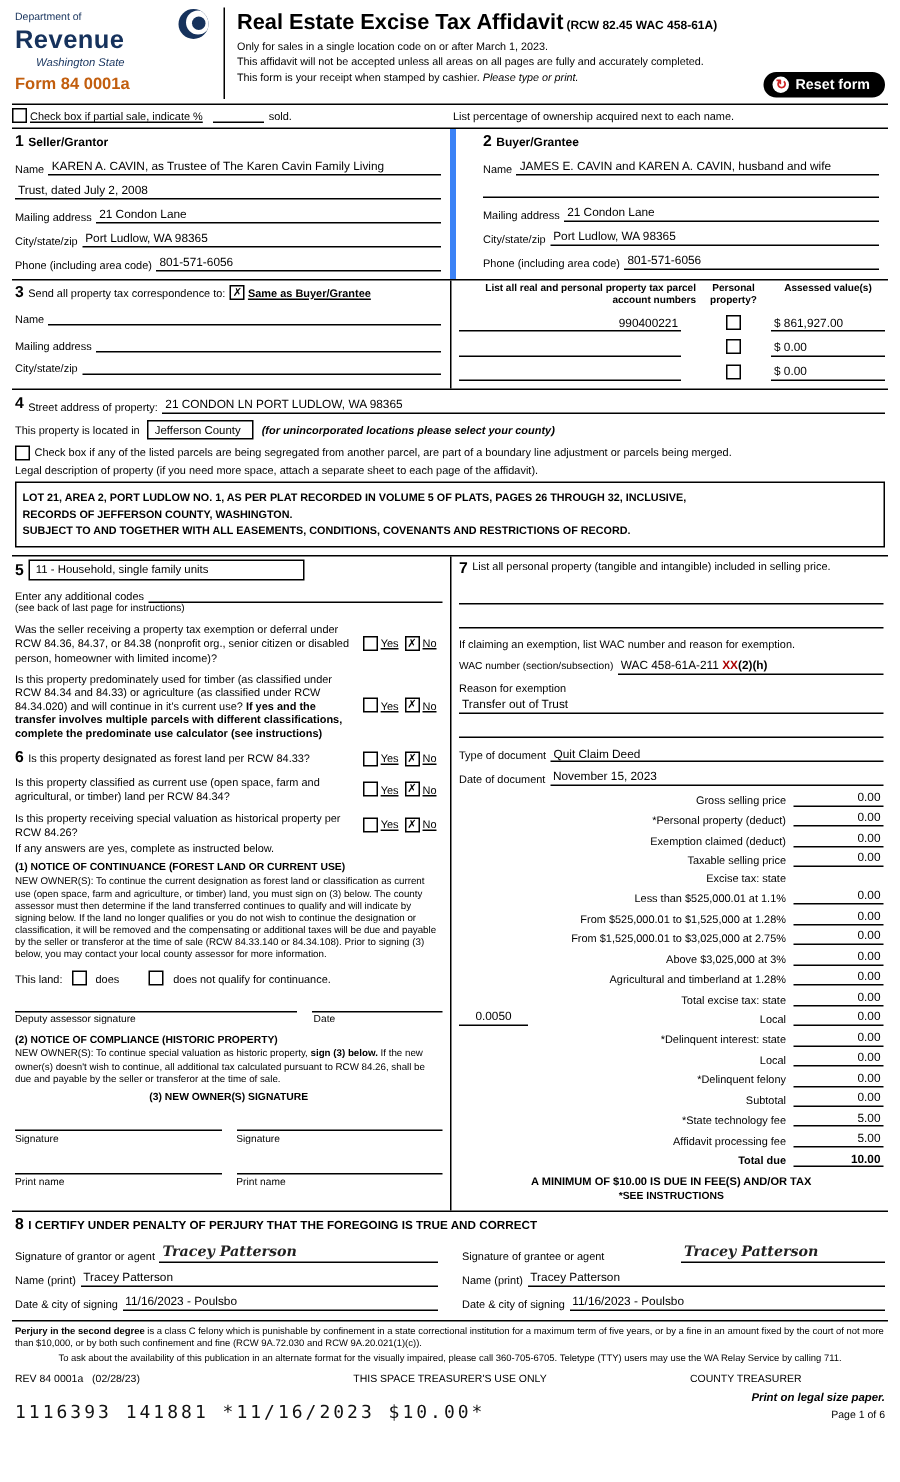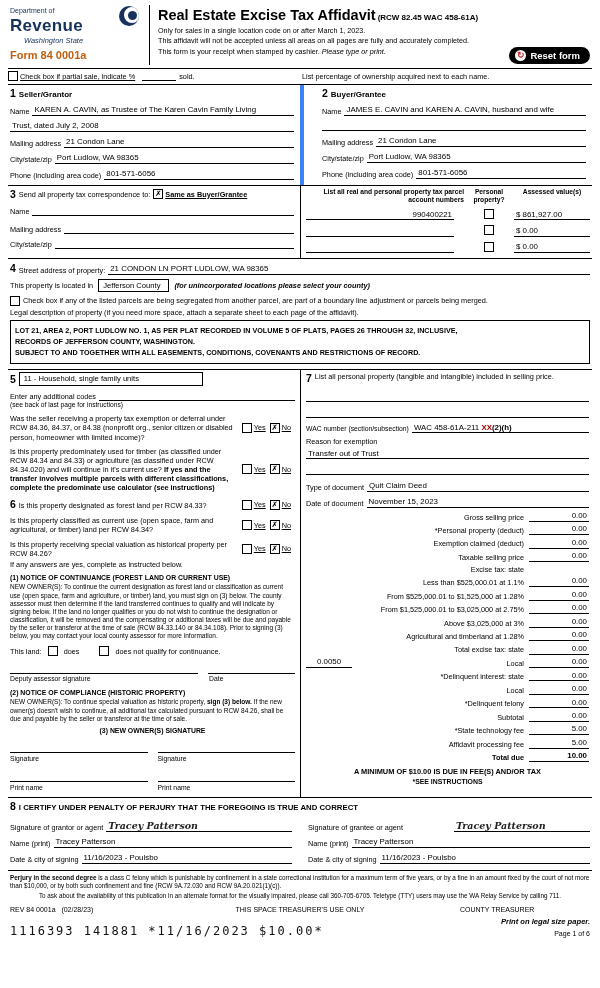--- a/index.html
+++ b/index.html
@@ -361,20 +361,21 @@
       <div style="display:flex;">
         <span class="secnum">7</span>
         <span>List all personal property (tangible and intangible) included in selling price.</span>
       </div>
       <div class="frow mt6">
           <span class="fline"></span>
         </div>
       <div class="frow mt6">
           <span class="fline"></span>
         </div>
+      <div class="mt6">If claiming an exemption, list WAC number and reason for exemption.</div>
       <div class="frow">
         <span class="lbl" style="font-size:6.8px;">WAC number (section/subsection)</span>
         <span class="fline val"><span>WAC 458-61A-211</span> <span class="wac-x">XX</span><span class="wac-suffix">(2)(h)</span></span>
       </div>
       <div class="mt4">Reason for exemption</div>
       <div class="frow" style="margin-top:2px;">
           <span class="fline val">Transfer out of Trust</span>
         </div>
       <div class="frow mt6">
           <span class="fline"></span>

